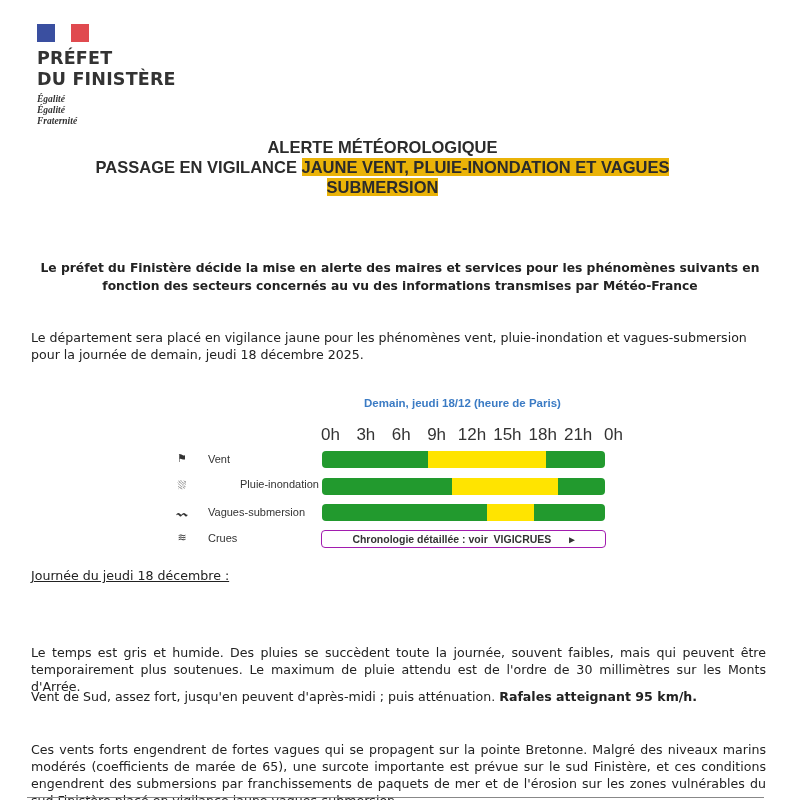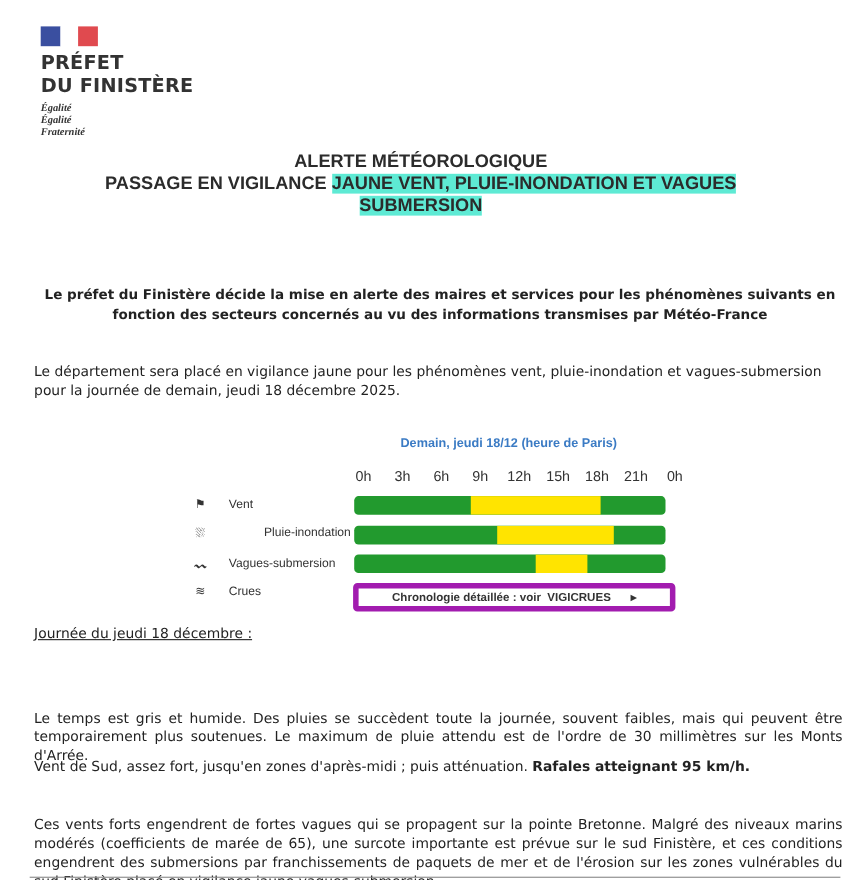--- a/index.html
+++ b/index.html
@@ -5,31 +5,31 @@
   html,body{margin:0;padding:0;background:#fff;}
   body{width:789px;height:800px;position:relative;overflow:hidden;font-family:"Liberation Sans",sans-serif;color:#222;}
   .logo{position:absolute;left:37px;top:24px;}
   .flag{display:flex;width:52px;height:18px;}
   .flag .b{width:18px;background:#3a4fa0;}
   .flag .w{width:16px;background:#fff;}
   .flag .r{width:18px;background:#e04a4f;}
   .prefet{font-family:"DejaVu Sans",sans-serif;font-weight:bold;font-size:17.5px;line-height:21px;color:#333;margin-top:6px;letter-spacing:0.2px;}
   .motto{font-family:"Liberation Serif",serif;font-style:italic;font-weight:bold;font-size:9.5px;line-height:11px;color:#333;margin-top:4px;}
   .title{position:absolute;left:0;width:765px;top:137px;text-align:center;font-weight:bold;font-size:16.5px;line-height:20px;color:#2b2b2b;}
-  .hl{background:#5eead4;}
+  .hl{background:#eab308;}
   .intro{position:absolute;left:30px;width:740px;top:259px;text-align:center;font-family:"DejaVu Sans",sans-serif;font-weight:bold;font-size:12.3px;line-height:18px;color:#222;}
   .p{position:absolute;left:31px;width:735px;font-family:"DejaVu Sans",sans-serif;font-size:12.6px;line-height:17px;color:#222;}
   .just{text-align:justify;margin-top:19px;}
   .chart-title{position:absolute;left:320px;width:285px;top:397px;text-align:center;font-weight:bold;font-size:11.5px;color:#3b7bc4;}
-  .tick{position:absolute;top:425px;font-size:13px;color:#333;transform:translateX(-50%);padding-left:17px;}
+  .tick{position:absolute;top:425px;font-size:17px;color:#333;transform:translateX(-50%);padding-left:17px;}
   .rowicon{position:absolute;left:172px;width:20px;font-size:11px;color:#333;text-align:center;}
   .rowlabel{position:absolute;left:208px;font-size:11px;color:#333;}
   .bar{position:absolute;left:322px;width:283px;height:17px;border-radius:4px;overflow:hidden;background:#229a2e;}
   .seg{position:absolute;top:0;height:100%;background:#ffe400;}
-  .crues-btn{position:absolute;left:321px;top:530px;width:283px;height:16px;border:5px solid #a21caf;border-radius:4px;font-size:10.5px;font-weight:bold;color:#333;text-align:center;line-height:16px;background:#fff;}
+  .crues-btn{position:absolute;left:321px;top:530px;width:283px;height:16px;border:1px solid #a21caf;border-radius:4px;font-size:10.5px;font-weight:bold;color:#333;text-align:center;line-height:16px;background:#fff;}
   .section{position:absolute;left:31px;top:568px;font-family:"DejaVu Sans",sans-serif;font-weight:normal;font-size:12.6px;text-decoration:underline;color:#222;}
   .rule{position:absolute;left:27px;width:737px;top:797px;height:1px;background:#888;}
 </style>
 </head>
 <body>
 
 <div class="logo">
   <div class="flag">
     <div class="b"></div>
       <div class="w"></div>
@@ -84,15 +84,15 @@
     <div class="bar" style="top: 504px;">
       <div class="seg" style="left: 165.083px; width: 47.1667px;"></div>
     </div>
     <div class="rowicon" style="top: 531px;">≋</div>
     <div class="rowlabel" style="top: 532px;">Crues</div>
     <div class="crues-btn"><span style="white-space: pre;">Chronologie détaillée : voir  VIGICRUES</span><span style="margin-left: 18px;">▸</span></div>
   </div>
 
 <div class="section">Journée du jeudi 18 décembre :</div>
 <div class="p just" style="top:625px;">Le temps est gris et humide. Des pluies se succèdent toute la journée, souvent faibles, mais qui peuvent être temporairement plus soutenues. Le maximum de pluie attendu est de l'ordre de 30 millimètres sur les Monts d'Arrée.</div>
-<div class="p" style="top:688px;"><span>Vent de Sud, assez fort, jusqu'en zones d'après-midi ; puis atténuation. </span><b>Rafales atteignant 95 km/h.</b></div>
+<div class="p" style="top:688px;"><span>Vent de Sud, assez fort, jusqu'en peuvent d'après-midi ; puis atténuation. </span><b>Rafales atteignant 95 km/h.</b></div>
 <div class="p just" style="top:722px;">Ces vents forts engendrent de fortes vagues qui se propagent sur la pointe Bretonne. Malgré des niveaux marins modérés (coefficients de marée de 65), une surcote importante est prévue sur le sud Finistère, et ces conditions engendrent des submersions par franchissements de paquets de mer et de l'érosion sur les zones vulnérables du sud Finistère placé en vigilance jaune vagues-submersion.</div>
 <div class="rule"></div>
 
 </body></html>

